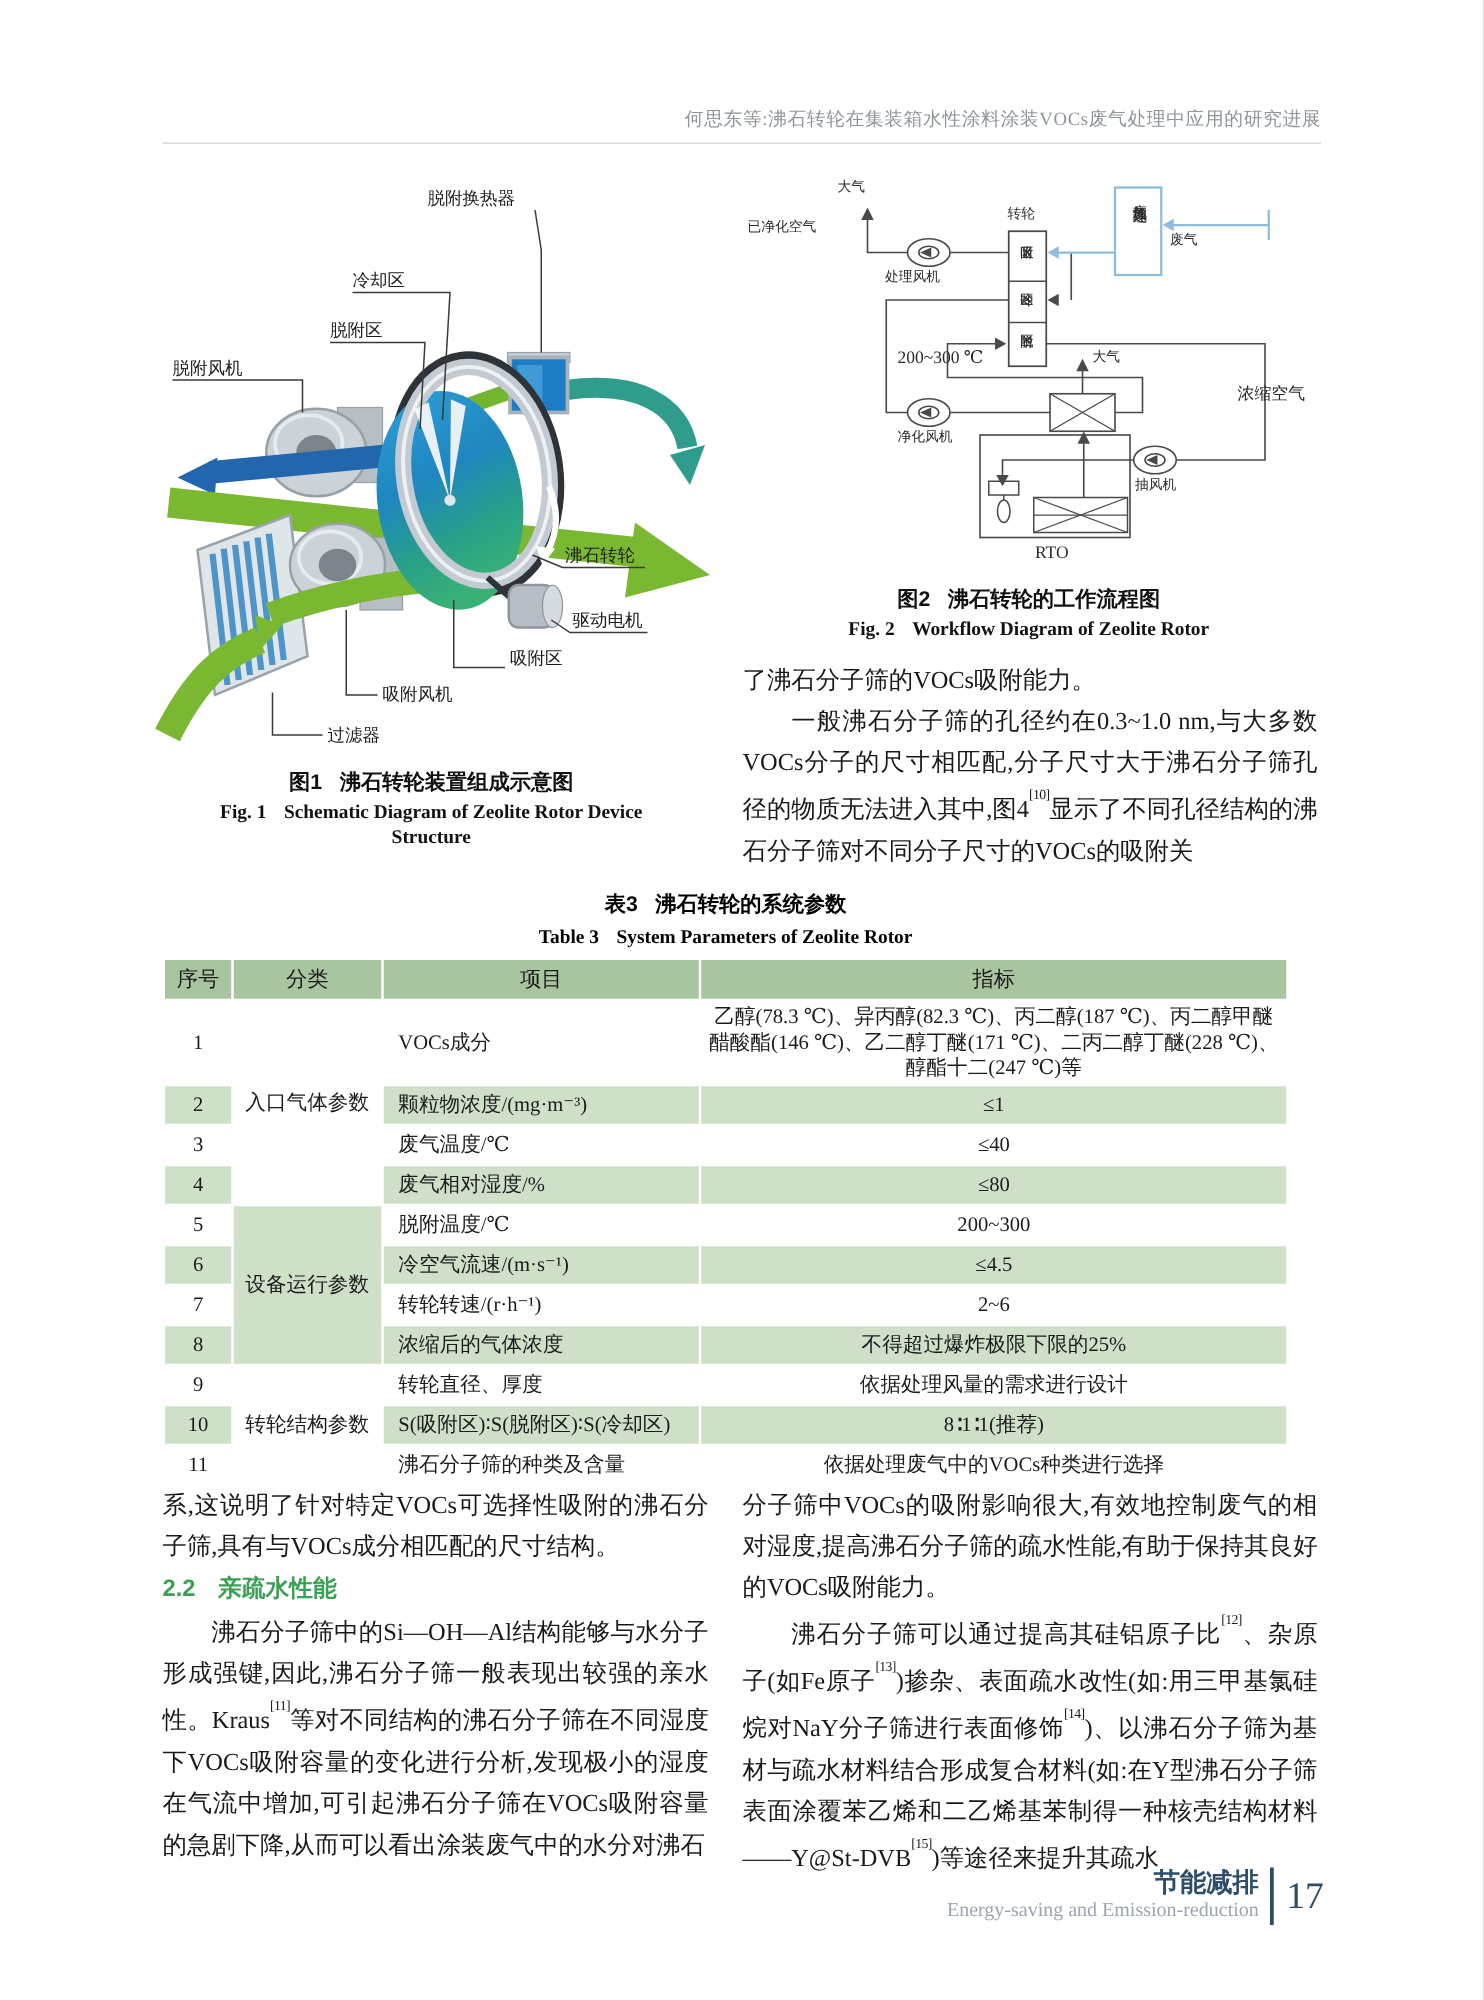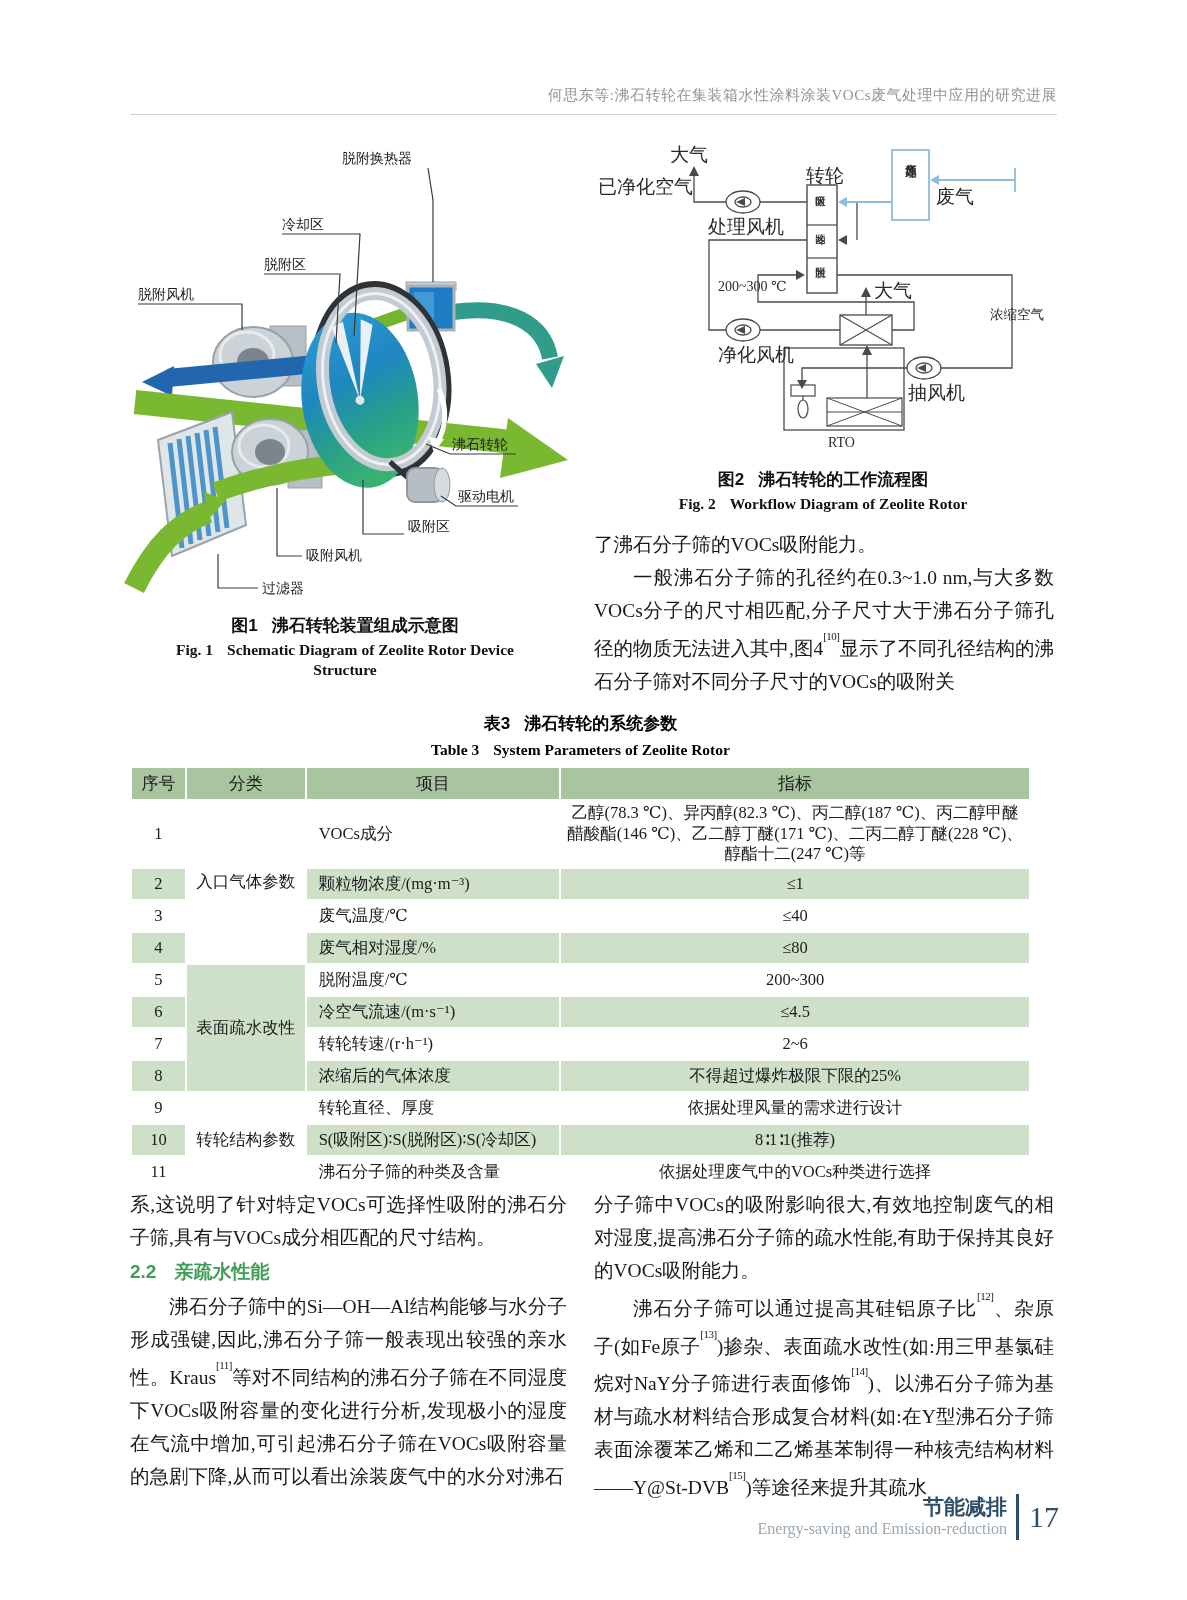--- a/index.html
+++ b/index.html
@@ -8,21 +8,21 @@
 
   
   .running-head { position:absolute; top:86px; left:130px; width:927px; text-align:right;
     font-size:15px; color:#8f959c; letter-spacing:.5px; }
   .head-rule { position:absolute; top:114px; left:130px; width:927px; border-top:1.5px solid #cdd2d6; }
 
   
   .figwrap { position:absolute; }
   .figwrap svg { display:block; }
   .flabel { position:absolute; font-size:14px; color:#1c1c1c; white-space:nowrap; }
-  .f2label { position:absolute; font-size:19px; color:#2a2a2a; white-space:nowrap; }
+  .f2label { position:absolute; font-size:11px; color:#2a2a2a; white-space:nowrap; }
   .vtext { writing-mode:vertical-rl; text-orientation:upright; position:absolute; color:#2a2a2a; }
 
   .caption { position:absolute; text-align:center; color:#111; }
   .cap-cn { font-weight:bold; font-size:17px; font-family:"Liberation Sans","DejaVu Sans",sans-serif; }
   .cap-en { font-weight:bold; font-size:15.5px; margin-top:4px; }
   .cap-gap { display:inline-block; width:14px; }
 
   
   .coltext { position:absolute; font-size:19.5px; line-height:33px; text-align:justify; color:#191919; }
   .coltext p.indent { text-indent:2em; }
@@ -297,21 +297,21 @@
       <td class="plain item">废气温度/℃</td>
       <td class="plain">≤40</td>
     </tr>
     <tr>
       <td class="stripe">4</td>
       <td class="stripe item">废气相对湿度/%</td>
       <td class="stripe">≤80</td>
     </tr>
     <tr>
       <td class="plain">5</td>
-      <td class="stripe" rowspan="4">表面疏水改性</td>
+      <td class="stripe" rowspan="4">设备运行参数</td>
       <td class="plain item">脱附温度/℃</td>
       <td class="plain">200~300</td>
     </tr>
     <tr>
       <td class="stripe">6</td>
       <td class="stripe item">冷空气流速/(m·s⁻¹)</td>
       <td class="stripe">≤4.5</td>
     </tr>
     <tr>
       <td class="plain">7</td>

